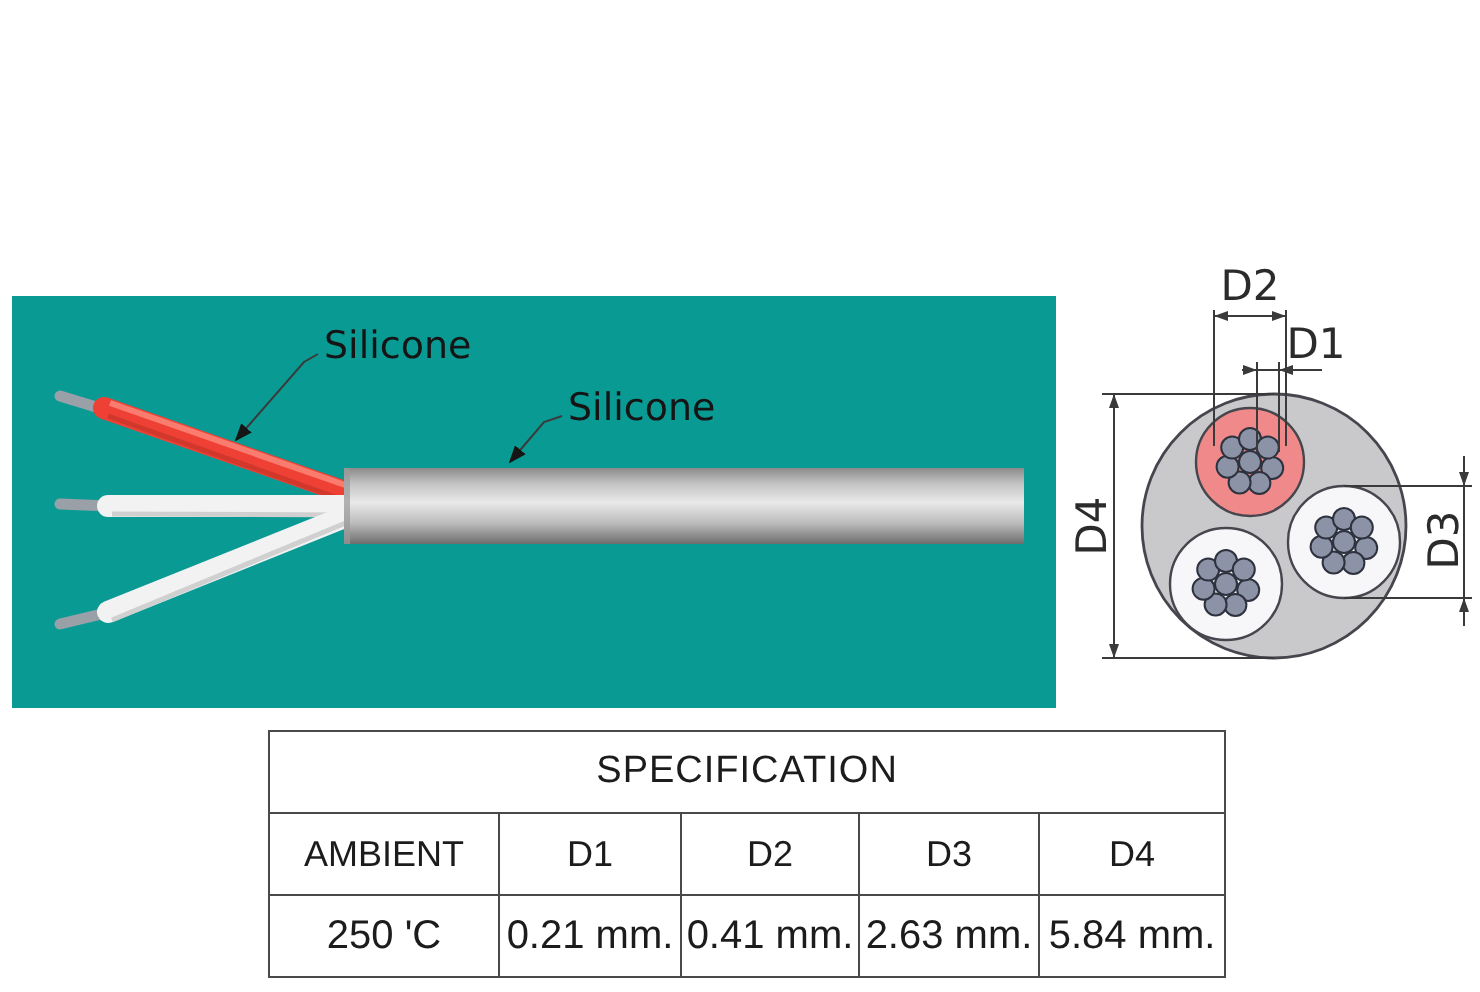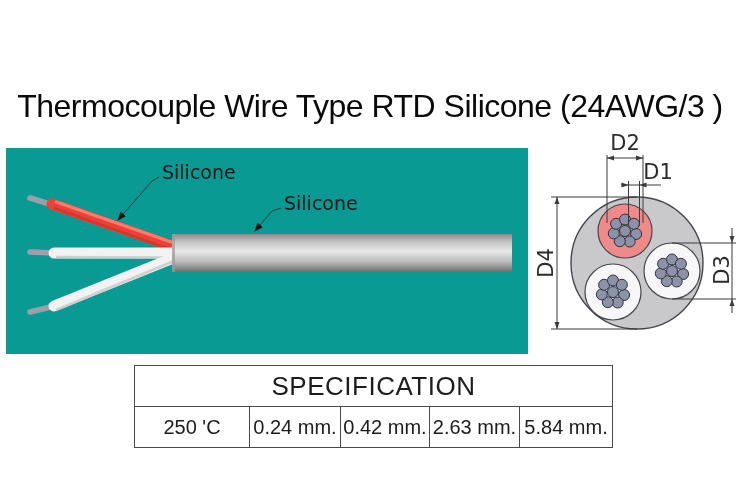--- a/index.html
+++ b/index.html
@@ -15,30 +15,29 @@
   .cable-label{font-family:"DejaVu Sans",sans-serif;font-size:19px;fill:#151515;}
   .dim-label{font-family:"DejaVu Sans",sans-serif;font-size:21px;fill:#2b2b2b;}
   .dim-line{stroke:#3a3a3a;stroke-width:1;fill:none;}
   .dim-arrow{fill:#3a3a3a;stroke:none;}
   table.spec{
     position:absolute;left:134px;top:365px;width:478px;
     border-collapse:collapse;table-layout:fixed;color:#1c1c1c;
     font-family:"Liberation Sans",sans-serif;
   }
   table.spec td{border:1px solid #4a4a4a;text-align:center;vertical-align:middle;height:40px;padding:0;background:#ffffff;}
-  td.spec-title{font-size:26px;letter-spacing:0.5px;}
+  td.spec-title{font-size:19px;letter-spacing:0.5px;}
   td.spec-head{font-size:18px;}
   td.spec-val{font-size:20px;}
 </style>
 </head>
 <body>
 
 <div class="page">
 
-  <div class="title">Thermocouple Wire Type RTD Silicone (24AWG/3 )</div>
 
   <svg class="cable-svg" width="522" height="206" viewBox="0 0 522 206">
     <defs>
       <marker id="arrow" markerWidth="9" markerHeight="7" refX="8" refY="3.5" orient="auto">
         <path d="M0,0 L9,3.5 L0,7 Z" fill="#151515"></path>
       </marker>
       <linearGradient id="jg" x1="0" y1="0" x2="0" y2="1">
         <stop offset="0%" stop-color="#8a8a8a"></stop>
         <stop offset="20%" stop-color="#c2c2c2"></stop>
         <stop offset="45%" stop-color="#e9e9e9"></stop>
@@ -141,22 +140,29 @@
         <col style="width:91px">
         <col style="width:89px">
       <col style="width:90px">
         <col style="width:93px">
     </colgroup>
     <tbody>
       <tr>
         <td class="spec-title" colspan="5">SPECIFICATION</td>
       </tr>
       <tr>
+        <td class="spec-head">AMBIENT</td>
+        <td class="spec-head">D1</td>
+        <td class="spec-head">D2</td>
+        <td class="spec-head">D3</td>
+        <td class="spec-head">D4</td>
+      </tr>
+      <tr>
         <td class="spec-val">250 'C</td>
-        <td class="spec-val">0.24 mm.</td>
-        <td class="spec-val">0.42 mm.</td>
+        <td class="spec-val">0.21 mm.</td>
+        <td class="spec-val">0.41 mm.</td>
         <td class="spec-val">2.63 mm.</td>
         <td class="spec-val">5.84 mm.</td>
       </tr>
     </tbody>
   </table>
 
 </div>
 
 </body></html>

